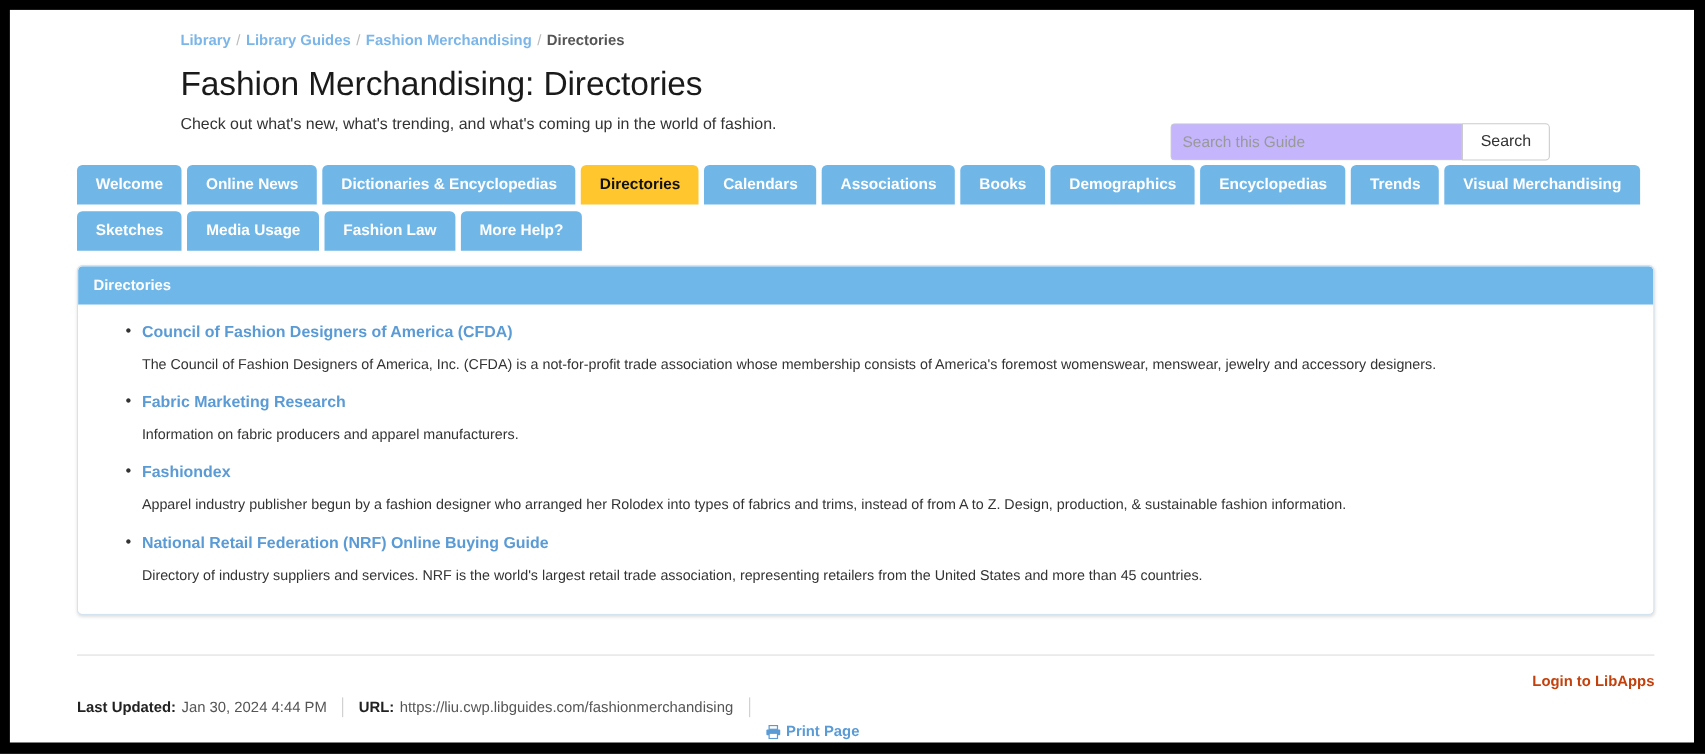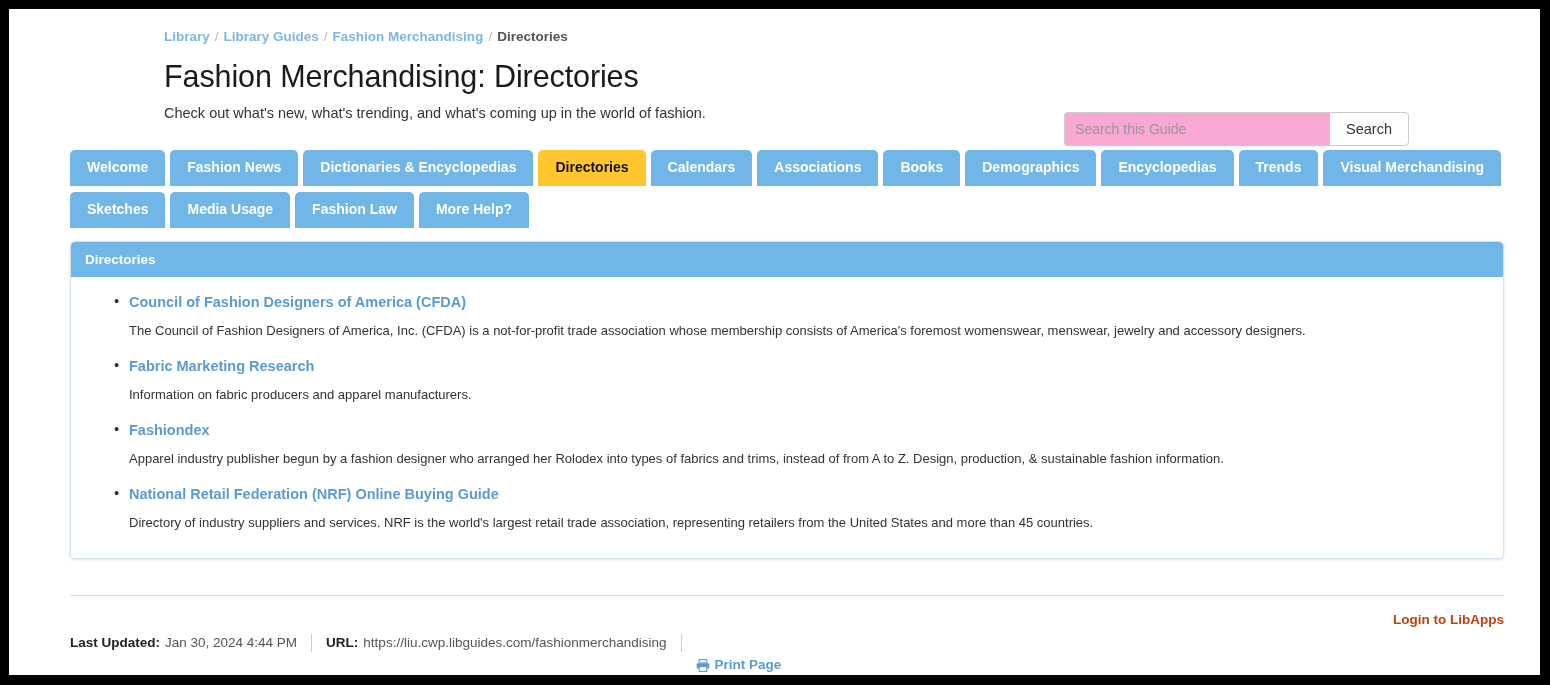--- a/index.html
+++ b/index.html
@@ -90,21 +90,21 @@
   }
   .search-input {
     width: 265px;
     border: 1px solid #ccc;
     border-right: none;
     border-radius: 4px 0 0 4px;
     font-size: 14px;
     padding: 0 10px;
     color: #555;
     font-family: "Liberation Sans", sans-serif;
-    background: #f9a8d4;
+    background: #c4b5fd;
     outline: none;
     box-sizing: border-box;
   }
   .search-input::placeholder { color: #999; }
   .search-btn {
     border: 1px solid #ccc;
     border-radius: 0 4px 4px 0;
     background: #fff;
     font-size: 14.5px;
     color: #333;
@@ -271,21 +271,21 @@
       <div class="guide-desc">Check out what's new, what's trending, and what's coming up in the world of fashion.</div>
 
       <div class="searchbox">
         <input class="search-input" type="text" placeholder="Search this Guide" style="">
         <button class="search-btn">Search</button>
       </div>
     </div>
 
     <div class="tabs">
       <div class="tab">Welcome</div>
-      <div class="tab">Fashion News</div>
+      <div class="tab">Online News</div>
       <div class="tab">Dictionaries &amp; Encyclopedias</div>
       <div class="tab active">Directories</div>
       <div class="tab">Calendars</div>
       <div class="tab">Associations</div>
       <div class="tab">Books</div>
       <div class="tab">Demographics</div>
       <div class="tab">Encyclopedias</div>
       <div class="tab">Trends</div>
       <div class="tab">Visual Merchandising</div>
       <div class="tab">Sketches</div>

